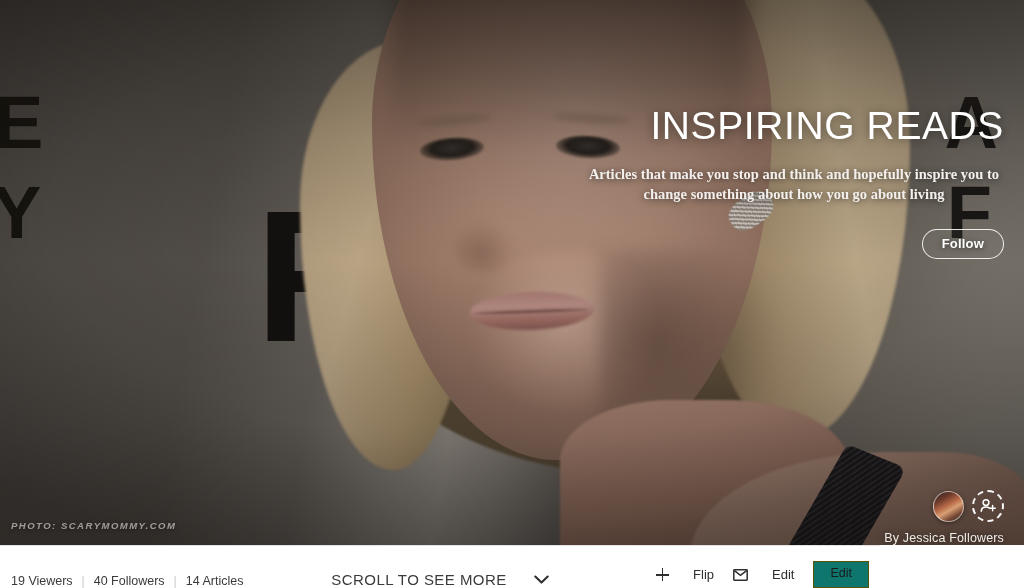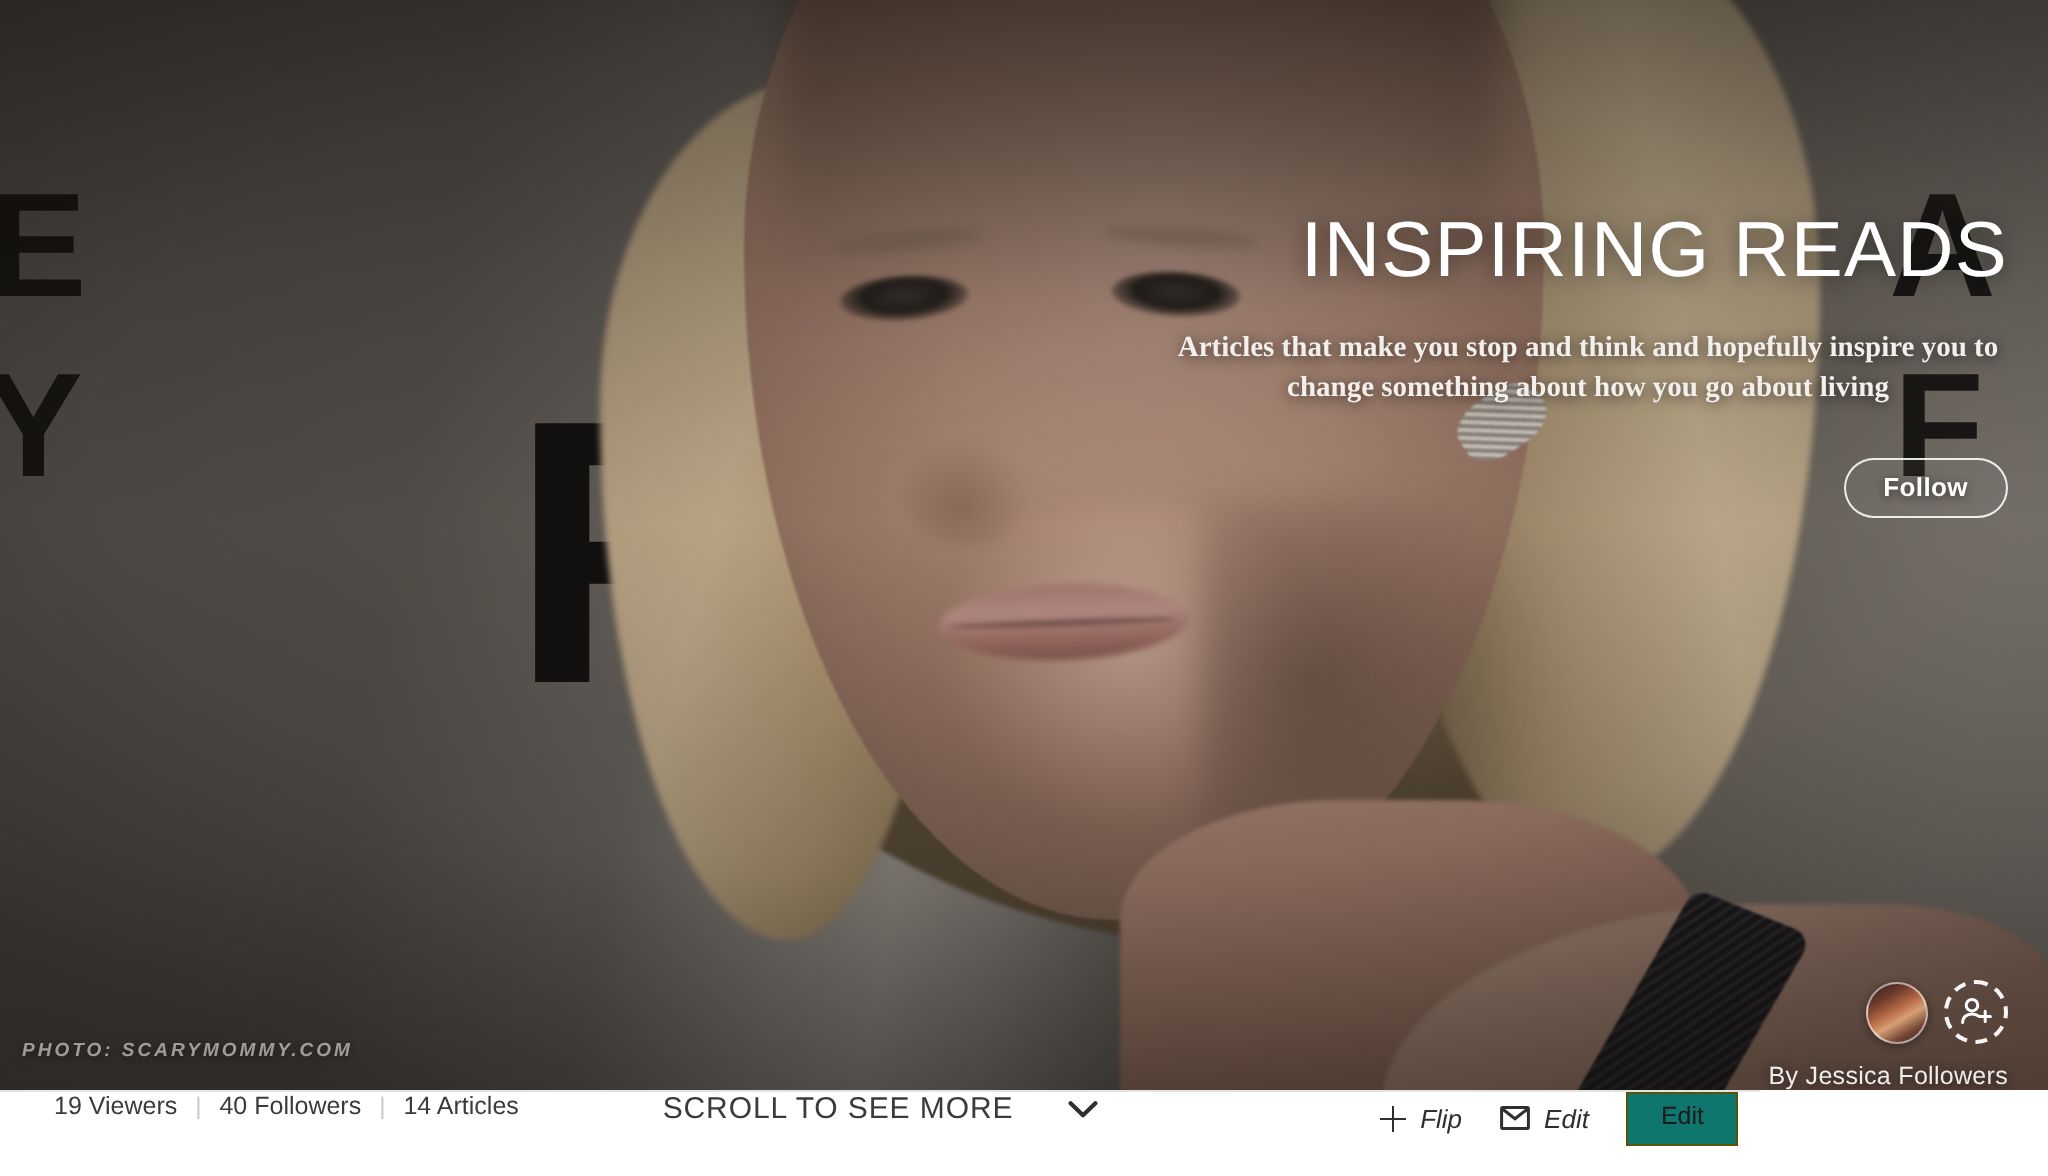--- a/index.html
+++ b/index.html
@@ -329,23 +329,22 @@
 
   
   .bottom-bar {
     position: absolute;
     left: 0; top: 545px;
     width: 880px;
     height: 43px;
     background: #ffffff;
     border-top: 1px solid #e3e3e3;
     display: flex;
-    align-items: flex-start;
+    align-items: flex-end;
     z-index: 10;
-    padding-left: 16px;
   }
 
   .stats {
     display: flex;
     align-items: center;
     margin-left: 11px;
     color: #3b3b3b;
     font-size: 12.5px;
   }
   .stats .sep {
@@ -374,26 +373,25 @@
   .bar-actions {
     margin-left: auto;
     margin-right: 11px;
     display: flex;
     align-items: center;
     gap: 19px;
   }
   .bar-action {
     display: flex;
     align-items: center;
-    gap: 7px;
+    gap: 24px;
     color: #2f2f2f;
     font-size: 13px;
     cursor: pointer;
     white-space: nowrap;
-    font-style: italic;
   }
   .plus-icon {
     display: inline-block;
     position: relative;
     width: 13px; height: 13px;
   }
   .plus-icon::before, .plus-icon::after {
     content: "";
     position: absolute;
     background: #2f2f2f;

